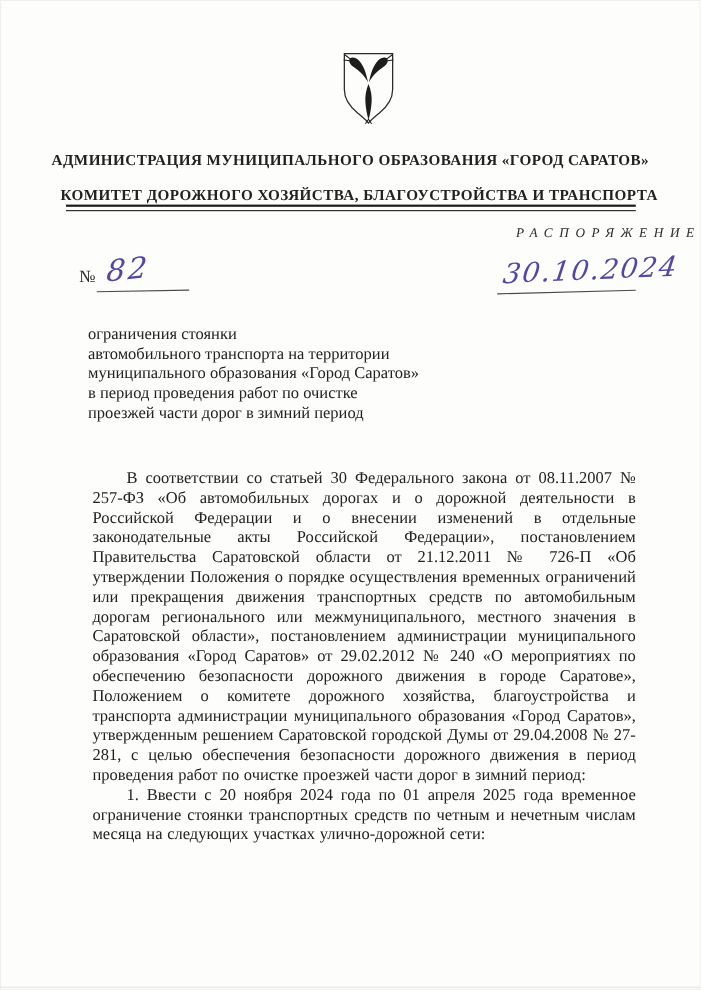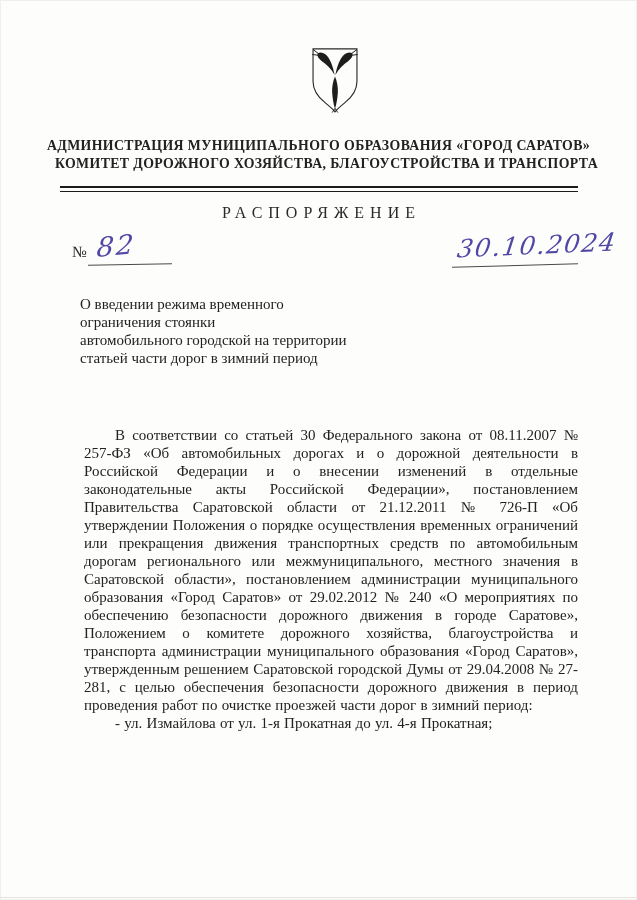--- a/index.html
+++ b/index.html
@@ -28,38 +28,39 @@
   .org {
     position: absolute;
     left: 0; right: 0;
     text-align: center;
     font-weight: bold;
     font-size: 13.8px;
     letter-spacing: 0.4px;
     white-space: nowrap;
   }
   .org1 { top: 138px; }
-  .org2 { top: 156px; padding-left: 16px; }
+  .org2 { top: 170px; padding-left: 16px; }
   .rule {
     position: absolute;
     left: 60px; top: 186px;
     width: 518px;
     height: 3px;
     border-top: 2.6px solid #1c1c1c;
     border-bottom: 1.3px solid #1c1c1c;
   }
   .doc-type {
     position: absolute;
     left: 0; right: 0;
     top: 204px;
-    text-align: center;
-    font-size: 16px;
+    text-align: right;
+    font-size: 12px;
     letter-spacing: 6px;
     text-indent: 6px;
     color: #2a2a2a;
+    font-style: italic;
   }
   .num-prefix {
     position: absolute;
     left: 72px; top: 243px;
     font-size: 15.5px;
     color: #2a2a2a;
   }
   .handwriting {
     font-family: "DejaVu Serif", serif;
     font-style: italic;
@@ -140,24 +141,25 @@
   <div class="doc-type">РАСПОРЯЖЕНИЕ</div>
 
   <div class="num-prefix">№</div>
   <div class="num-hand handwriting">82</div>
   <div class="num-line"></div>
 
   <div class="date-hand handwriting">30.10.2024</div>
   <div class="date-line"></div>
 
   <div class="subject">
-    <div>О введении режима временного</div>
     <div>ограничения стоянки</div>
-    <div>автомобильного городской на территории</div>
-    <div>статьей части дорог в зимний период</div>
+    <div>автомобильного транспорта на территории</div>
+    <div>муниципального образования «Город Саратов»</div>
+    <div>в период проведения работ по очистке</div>
+    <div>проезжей части дорог в зимний период</div>
   </div>
 
   <div class="body-text">
     <p>В соответствии со статьей 30 Федерального закона от 08.11.2007 № 257-ФЗ «Об автомобильных дорогах и о дорожной деятельности в Российской Федерации и о внесении изменений в отдельные законодательные акты Российской Федерации», постановлением Правительства Саратовской области от 21.12.2011 № 726-П «Об утверждении Положения о порядке осуществления временных ограничений или прекращения движения транспортных средств по автомобильным дорогам регионального или межмуниципального, местного значения в Саратовской области», постановлением администрации муниципального образования «Город Саратов» от 29.02.2012 № 240 «О мероприятиях по обеспечению безопасности дорожного движения в городе Саратове», Положением о комитете дорожного хозяйства, благоустройства и транспорта администрации муниципального образования «Город Саратов», утвержденным решением Саратовской городской Думы от 29.04.2008 № 27-281, с целью обеспечения безопасности дорожного движения в период проведения работ по очистке проезжей части дорог в зимний период:</p>
-    <p>- ул. Измайлова от ул. 1-я Прокатная до ул. 4-я Прокатная;</p>
+    <p>1. Ввести с 20 ноября 2024 года по 01 апреля 2025 года временное ограничение стоянки транспортных средств по четным и нечетным числам месяца на следующих участках улично-дорожной сети:</p>
   </div>
 
 </div>
 
 </body></html>

